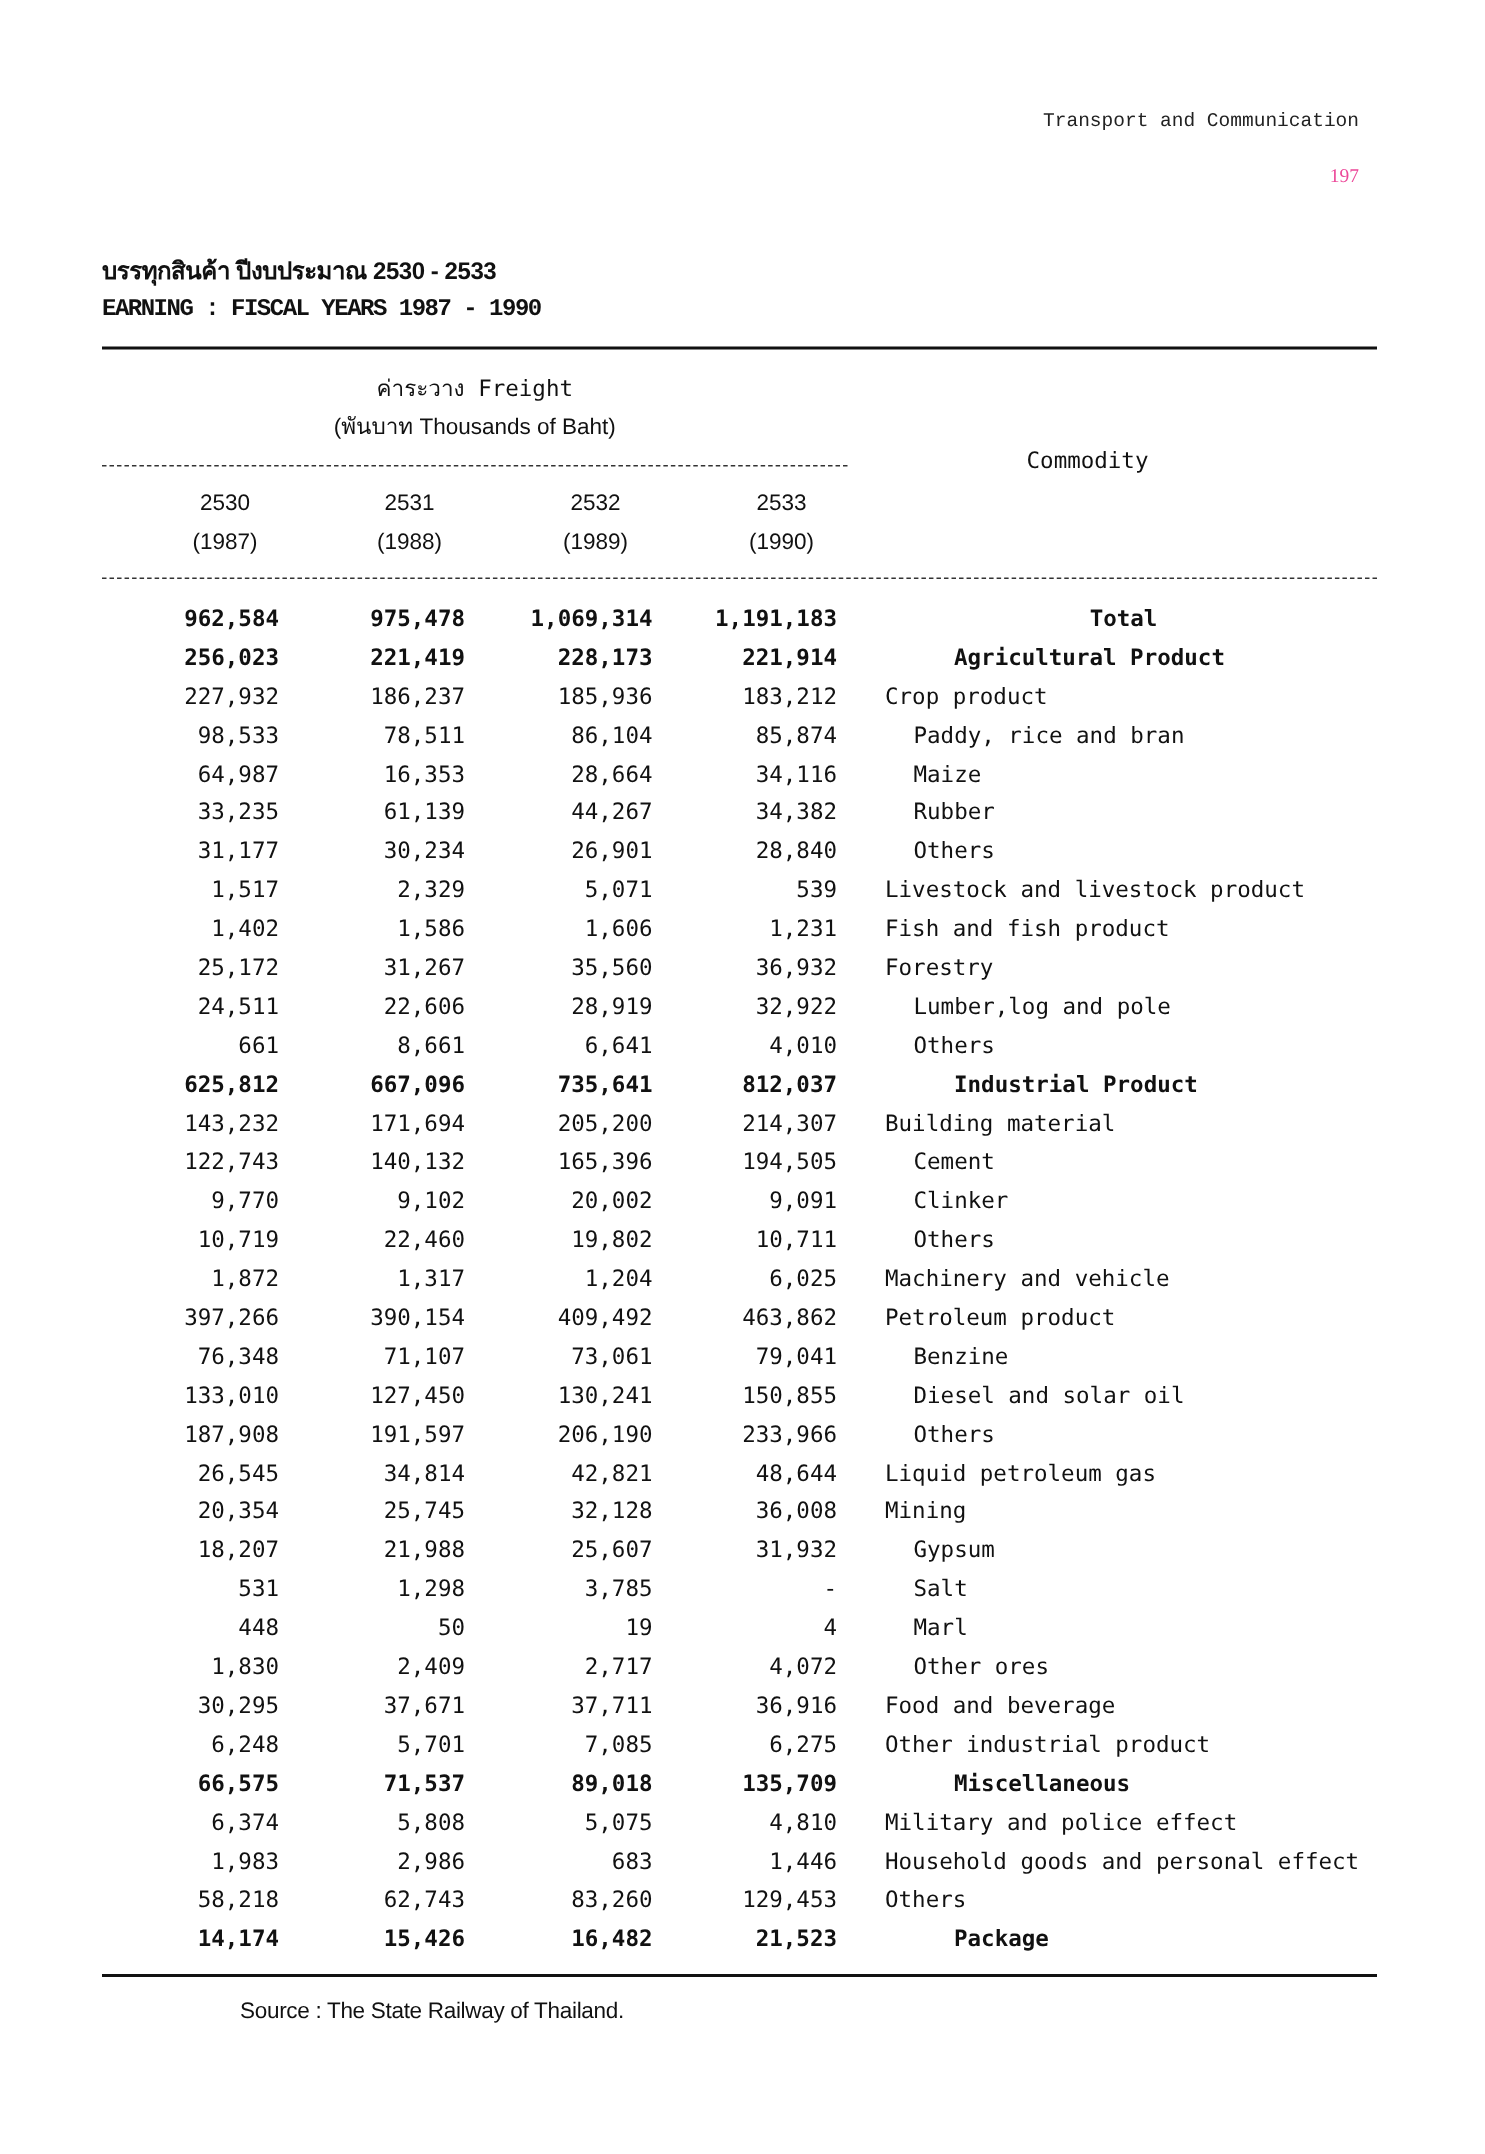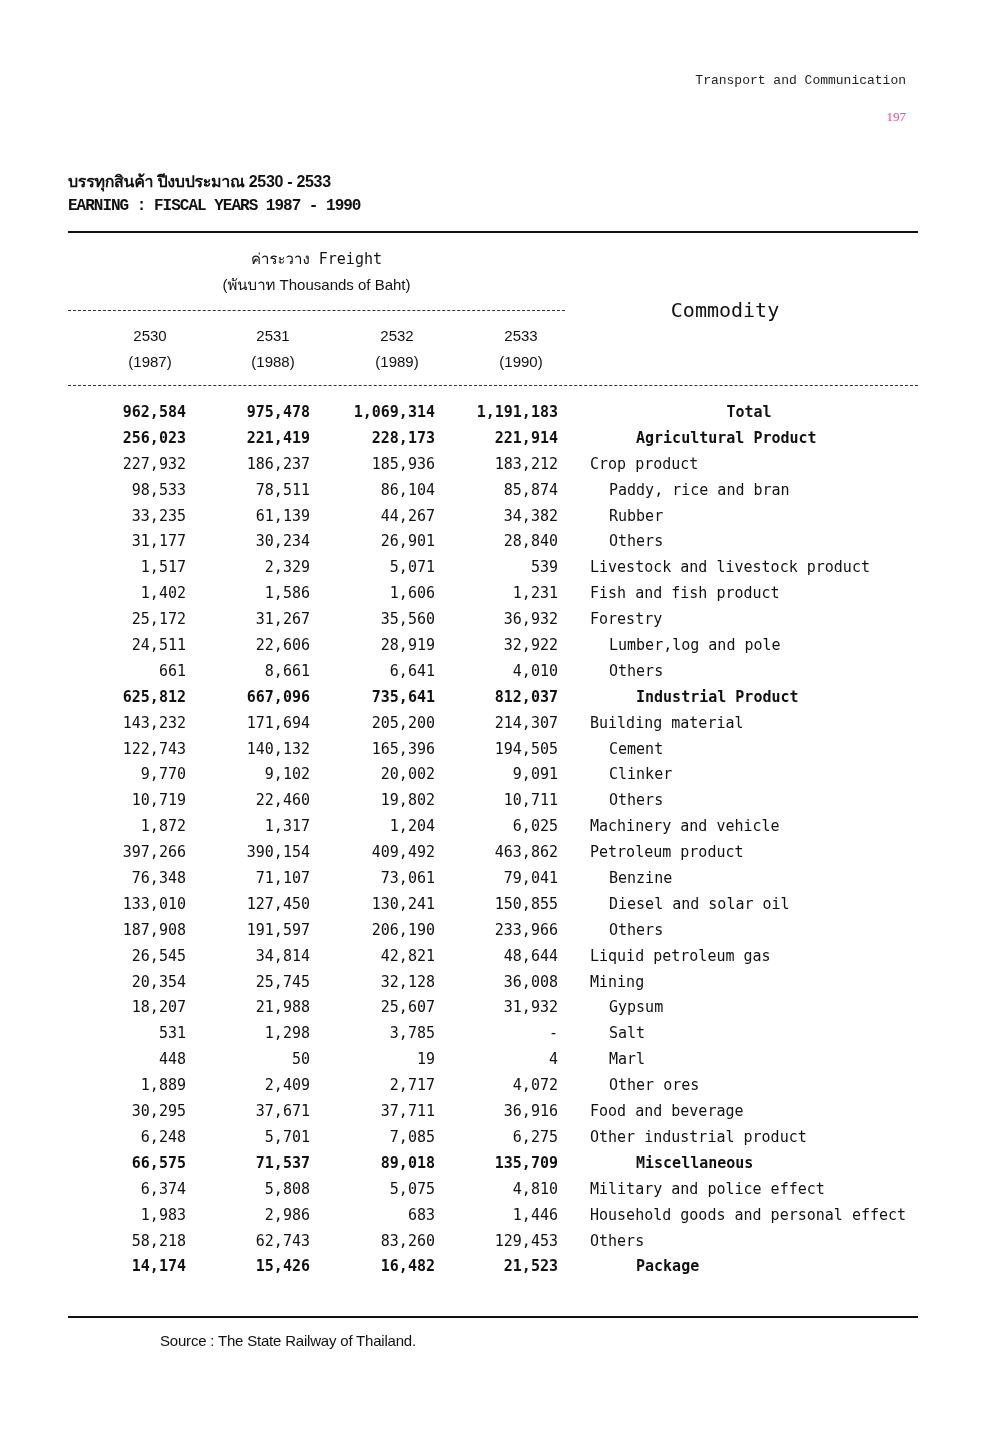--- a/index.html
+++ b/index.html
@@ -7,21 +7,21 @@
     body { position: relative; color: #111; font-family: "DejaVu Sans Mono", monospace; overflow: hidden; }
     .running-head { position: absolute; top: 73px; right: 84px; font-family: Liberation Mono, monospace; font-size: 13px; color: #222; }
     .page-num { position: absolute; top: 109px; right: 84px; font-family: "Liberation Serif", serif; font-size: 13px; color: #ec4899; }
     .title-block { position: absolute; left: 68px; top: 170px; font-family: "Liberation Sans", sans-serif; font-size: 16px; line-height: 24px; letter-spacing: -0.3px; font-weight: bold; }
     .title-block .en { font-family: "Liberation Mono", monospace; font-size: 16px; letter-spacing: -1px; }
     .rule { position: absolute; left: 68px; width: 850px; border-top: 2px solid #111; }
     .rule.thin { border-top: 1.5px dashed #333; }
     .rule.partial { width: 497px; border-top: 1.5px dashed #333; }
     .hdr-group { position: absolute; left: 68px; width: 497px; top: 246px; text-align: center; font-size: 15px; line-height: 26px; }
     .hdr-group .sub { font-family: "Liberation Sans", sans-serif; }
-    .hdr-commodity { position: absolute; left: 600px; width: 250px; top: 298px; text-align: center; font-size: 20px; }
+    .hdr-commodity { position: absolute; left: 600px; width: 250px; top: 298px; text-align: center; font-size: 15px; }
     .year-col { position: absolute; top: 323px; width: 110px; text-align: center; font-size: 15px; line-height: 26px; font-family: Liberation Sans, sans-serif; }
     .table { position: absolute; left: 68px; top: 400px; width: 850px; }
     .row { position: relative; height: 25.9px; font-size: 15px; line-height: 25.9px; white-space: nowrap; }
     .cell { position: absolute; text-align: right; width: 130px; }
     .c0 { left: 0; width: 118px; }
     .c1 { left: 120px; width: 122px; }
     .c2 { left: 242px; width: 125px; }
     .c3 { left: 367px; width: 123px; }
     .label { position: absolute; left: 522px; }
     .label.lvl1 { left: 541px; }
@@ -94,20 +94,27 @@
       <span class="label">Crop product</span>
     </div>
     <div class="row">
       <span class="cell c0">98,533</span>
       <span class="cell c1">78,511</span>
       <span class="cell c2">86,104</span>
       <span class="cell c3">85,874</span>
       <span class="label lvl1">Paddy, rice and bran</span>
     </div>
     <div class="row">
+      <span class="cell c0">64,987</span>
+      <span class="cell c1">16,353</span>
+      <span class="cell c2">28,664</span>
+      <span class="cell c3">34,116</span>
+      <span class="label lvl1">Maize</span>
+    </div>
+    <div class="row">
       <span class="cell c0">33,235</span>
       <span class="cell c1">61,139</span>
       <span class="cell c2">44,267</span>
       <span class="cell c3">34,382</span>
       <span class="label lvl1">Rubber</span>
     </div>
     <div class="row">
       <span class="cell c0">31,177</span>
       <span class="cell c1">30,234</span>
       <span class="cell c2">26,901</span>
@@ -248,21 +255,21 @@
       <span class="label lvl1">Salt</span>
     </div>
     <div class="row">
       <span class="cell c0">448</span>
       <span class="cell c1">50</span>
       <span class="cell c2">19</span>
       <span class="cell c3">4</span>
       <span class="label lvl1">Marl</span>
     </div>
     <div class="row">
-      <span class="cell c0">1,889</span>
+      <span class="cell c0">1,830</span>
       <span class="cell c1">2,409</span>
       <span class="cell c2">2,717</span>
       <span class="cell c3">4,072</span>
       <span class="label lvl1">Other ores</span>
     </div>
     <div class="row">
       <span class="cell c0">30,295</span>
       <span class="cell c1">37,671</span>
       <span class="cell c2">37,711</span>
       <span class="cell c3">36,916</span>

